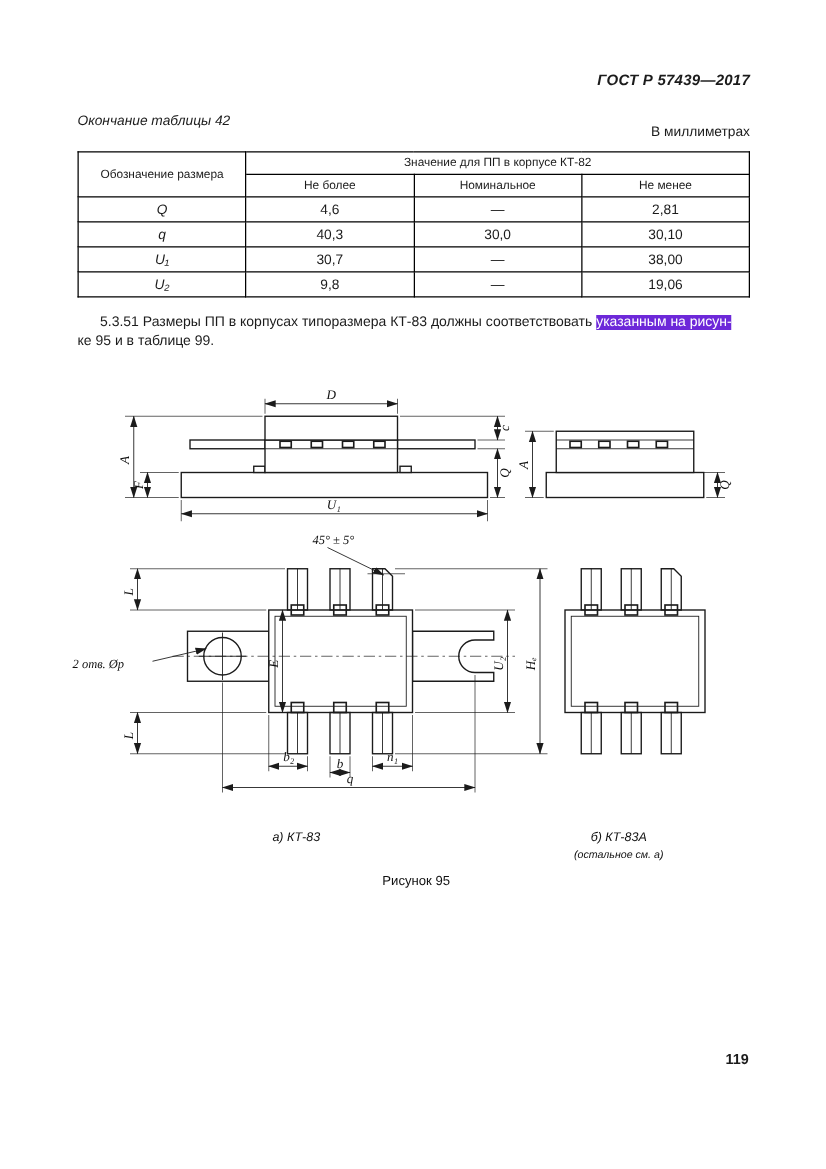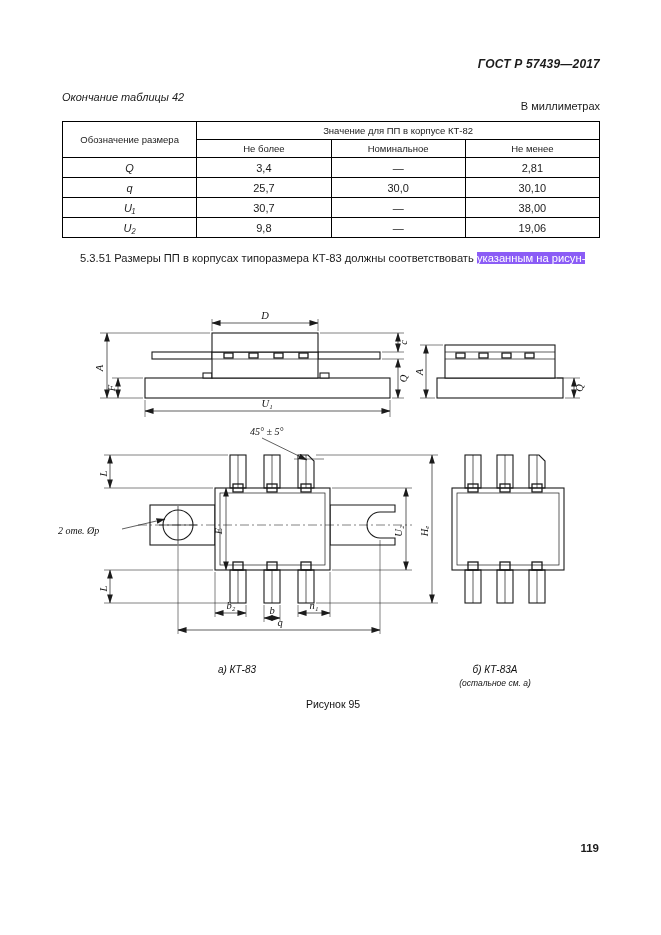--- a/index.html
+++ b/index.html
@@ -24,21 +24,21 @@
     border: 1px solid #000; text-align: center; vertical-align: middle;
     padding: 1px 3px; font-size: 11px;
   }
   table.spec tr.hrow td { height: 18px; }
   table.spec tr.drow td { height: 20px; }
   table.spec .hcell { font-size: 9.5px; }
   table.spec .name { font-style: italic; }
 
   .para { position: absolute; top: 251px; left: 62px; width: 552px; font-size: 11.2px; line-height: 14.5px; }
   .para .l1 { text-indent: 18px; white-space: nowrap; }
-  .para .hl { background: #8b5cf6; color: #ffffff; margin-top: 15px; }
+  .para .hl { background: #6d28d9; color: #ffffff; margin-top: 15px; }
 
   .pagenum { position: absolute; top: 842px; right: 62px; font-size: 11.5px; font-weight: bold; }
 
   svg.fig { position: absolute; top: 300px; left: 0; }
   .ol  { fill: #ffffff; stroke: #1b1b1b; stroke-width: 1.1; }
   .oln { fill: none; stroke: #1b1b1b; stroke-width: 1.1; }
   .tl  { fill: none; stroke: #1b1b1b; stroke-width: 0.7; }
   .pad { fill: none; stroke: #1b1b1b; stroke-width: 1.3; }
   .ext { stroke: #1b1b1b; stroke-width: 0.55; }
   .dim { stroke: #1b1b1b; stroke-width: 0.7; fill: none; }
@@ -68,47 +68,48 @@
       <td rowspan="2" class="hcell">Обозначение размера</td>
       <td colspan="3" class="hcell">Значение для ПП в корпусе КТ-82</td>
     </tr>
     <tr class="hrow">
       <td class="hcell">Не более</td>
       <td class="hcell">Номинальное</td>
       <td class="hcell">Не менее</td>
     </tr>
     <tr class="drow">
       <td class="name">Q</td>
-      <td>3,4</td>
+      <td>4,6</td>
       <td>—</td>
       <td>2,81</td>
     </tr>
     <tr class="drow">
       <td class="name">q</td>
-      <td>25,7</td>
+      <td>40,3</td>
       <td>30,0</td>
       <td>30,10</td>
     </tr>
     <tr class="drow">
       <td class="name">U₁</td>
       <td>30,7</td>
       <td>—</td>
       <td>38,00</td>
     </tr>
     <tr class="drow">
       <td class="name">U₂</td>
       <td>9,8</td>
       <td>—</td>
       <td>19,06</td>
     </tr>
   </tbody>
 </table>
 
 <div class="para">
   <div class="l1"><span>5.3.51 Размеры ПП в корпусах типоразмера КТ-83 должны соответствовать </span><span class="hl">указанным на рисун-</span></div>
+  <div class="l2">ке 95 и в таблице 99.</div>
 </div>
 
 <svg class="fig" width="661" height="415" viewBox="0 0 661 415">
   <defs>
     <marker id="arr" viewBox="0 0 10 10" refX="9.5" refY="5" markerWidth="9" markerHeight="9" orient="auto-start-reverse" markerUnits="userSpaceOnUse">
       <path d="M0,1.8 L10,5 L0,8.2 Z" fill="#1b1b1b"></path>
     </marker>
   </defs>
 
   <g>

